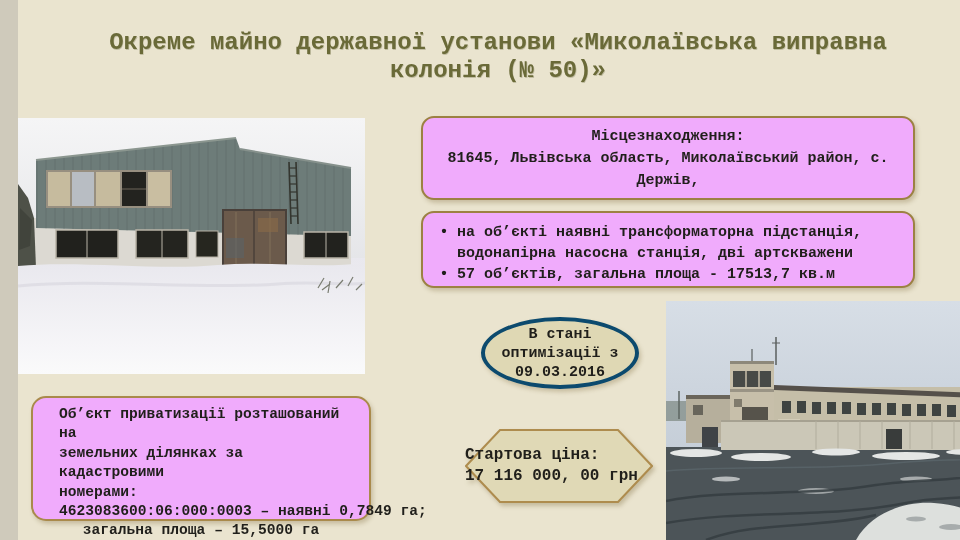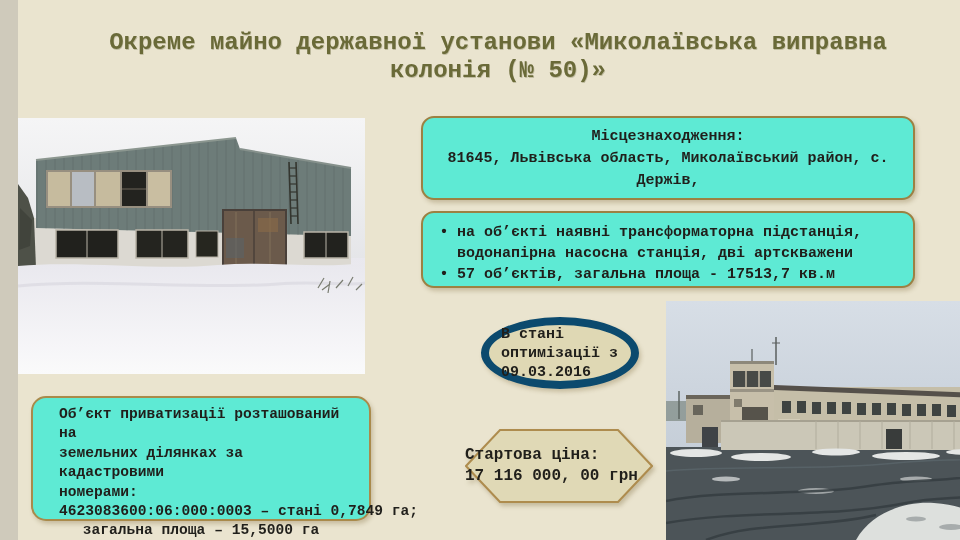--- a/index.html
+++ b/index.html
@@ -5,31 +5,31 @@
   html,body{margin:0;padding:0;background:#cfcabb;}
   .slide{position:relative;width:960px;height:540px;background:#EAE4CF;overflow:hidden;
          font-family:Liberation Mono, monospace;color:#201F1B;margin-left:18px;}
   
   .hdr{position:absolute;top:29px;left:0;right:0;text-align:center;}
   .hdr h1{margin:0;font-size:24px;line-height:28px;font-weight:bold;color:#6A6A38;
           text-shadow:.6px .6px 0 rgba(70,70,25,.25);}
   .hdr .sub{font-size:18px;line-height:22px;font-weight:bold;color:#6A6A38;margin-top:3px;
             text-shadow:.5px .5px 0 rgba(70,70,25,.2);}
   
-  .box{position:absolute;background:#5eead4;border:2px solid #9C8143;border-radius:13px;
+  .box{position:absolute;background:#f0abfc;border:2px solid #9C8143;border-radius:13px;
        box-shadow:2px 3px 4px rgba(110,90,40,.28);font-weight:bold;box-sizing:border-box;}
   .loc{left:403px;top:116px;width:494px;height:84px;text-align:center;
        font-size:15px;line-height:22px;padding-top:8px;}
   .feat{left:403px;top:211px;width:494px;height:77px;font-size:15px;line-height:21px;
         padding:9px 14px 0 8px;}
   .bullet-row{display:flex;align-items:flex-start;}
   .bullet-dot{flex:0 0 26px;text-align:center;}
   .oval{position:absolute;left:463px;top:317px;width:158px;height:72px;border-radius:50%;
-        background:#DFD8B4;border:8px solid #0c4a6e;display:flex;align-items:center;justify-content:center;
-        text-align:left;font-size:15px;line-height:19px;font-weight:bold;
+        background:#DFD8B4;border:4px solid #0c4a6e;display:flex;align-items:center;justify-content:center;
+        text-align:center;font-size:15px;line-height:19px;font-weight:bold;
         box-shadow:2px 3px 4px rgba(110,90,40,.28);box-sizing:border-box;}
   .oval span{display:block;width:118px;}
   .hexwrap{position:absolute;left:447px;top:429px;width:188px;height:74px;
            filter:drop-shadow(2px 3px 2px rgba(110,90,40,.3));}
   .hexwrap svg{position:absolute;inset:0;display:block;}
   .hexwrap .txt{position:absolute;inset:0;display:flex;flex-direction:column;align-items:flex-start;
                 justify-content:center;font-size:16px;line-height:21px;font-weight:bold;text-align:center;}
   .land{left:13px;top:396px;width:340px;height:125px;border-radius:15px;border-color:#A98A4B;
         font-size:14.6px;line-height:19.4px;padding:7px 26px;}
   .land .nowrap{white-space:nowrap;}
@@ -247,17 +247,17 @@
         <ellipse cx="250" cy="218" rx="10" ry="2.5"></ellipse>
           <ellipse cx="285" cy="226" rx="12" ry="3"></ellipse>
       </g>
     </svg>
   </figure>
 
   <div class="box land">
     <div>Об’єкт приватизації розташований на</div>
     <div>земельних ділянках за кадастровими</div>
     <div>номерами:</div>
-    <div class="nowrap">4623083600:06:000:0003 – стані 0,7849 га;</div>
+    <div class="nowrap">4623083600:06:000:0003 – наявні 0,7849 га;</div>
     <div class="total">загальна площа – 15,5000 га</div>
   </div>
 
 </div>
 
 </body></html>

